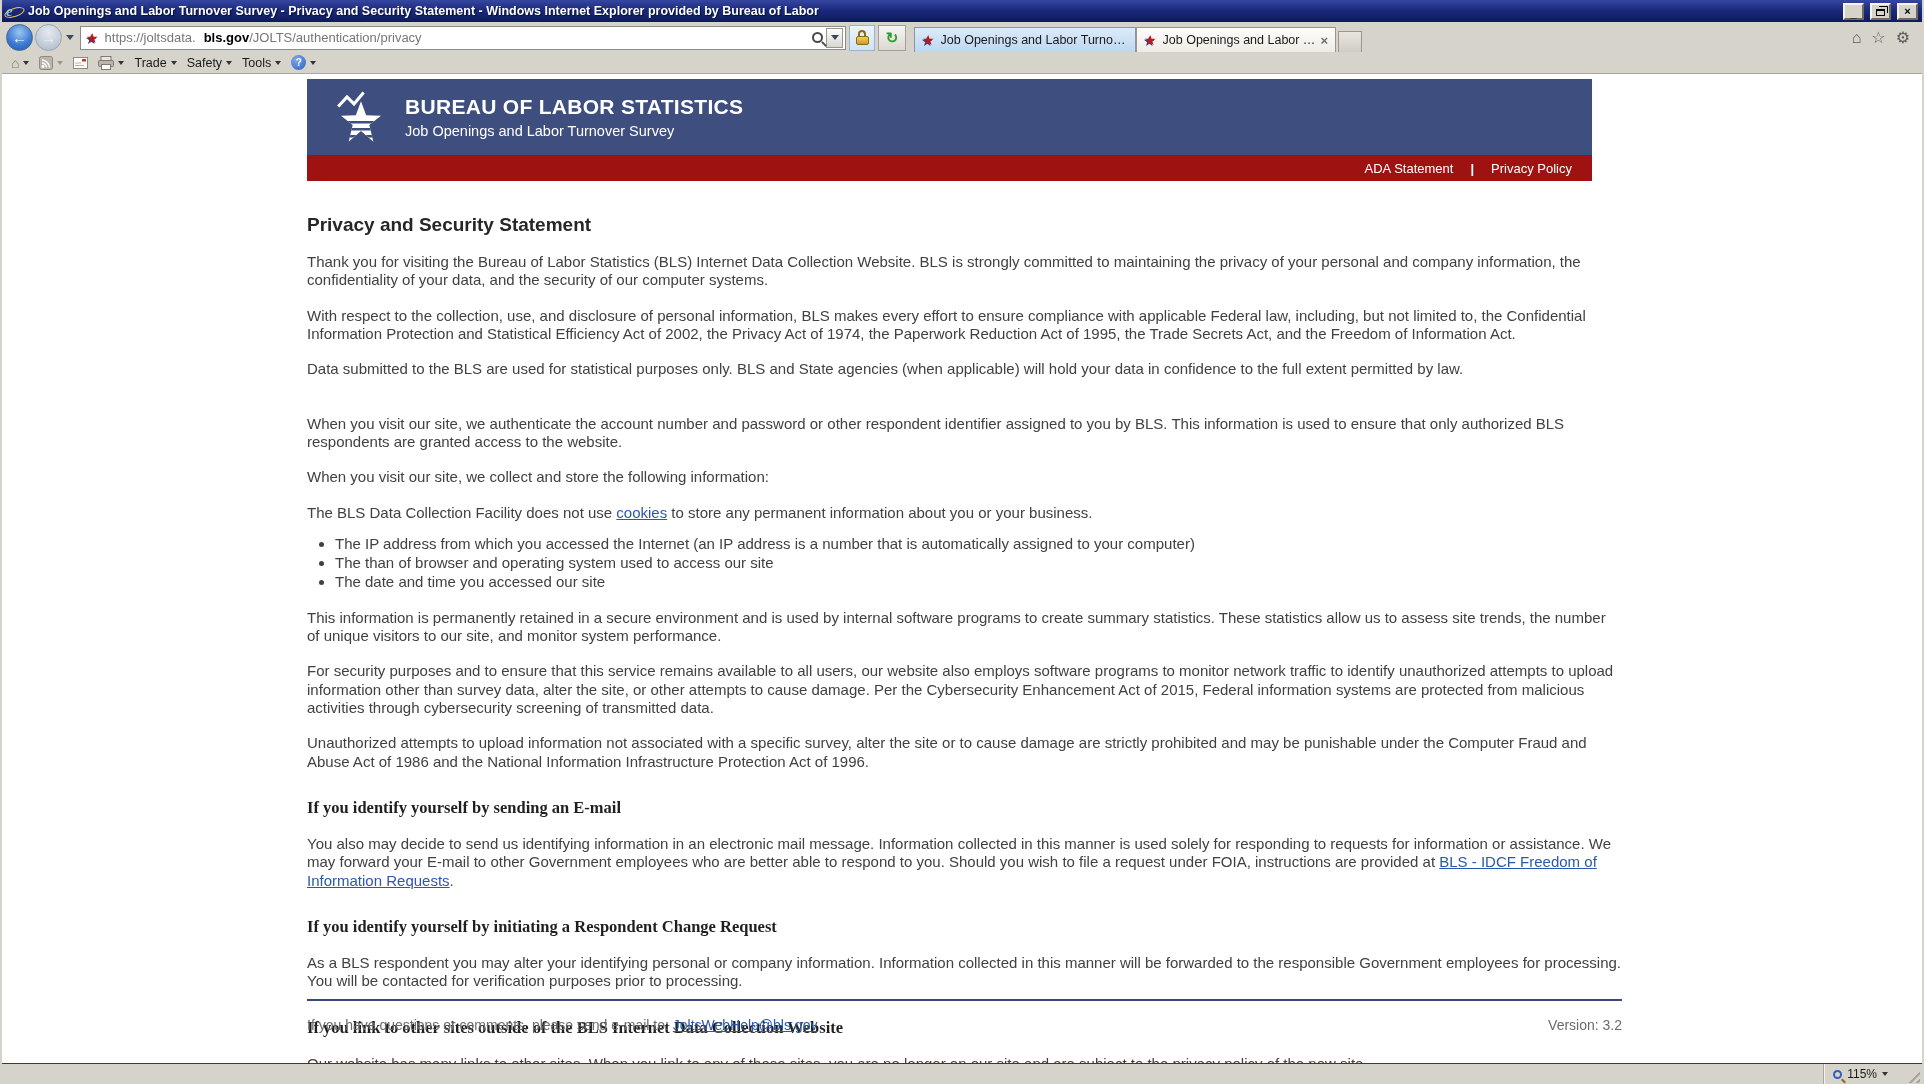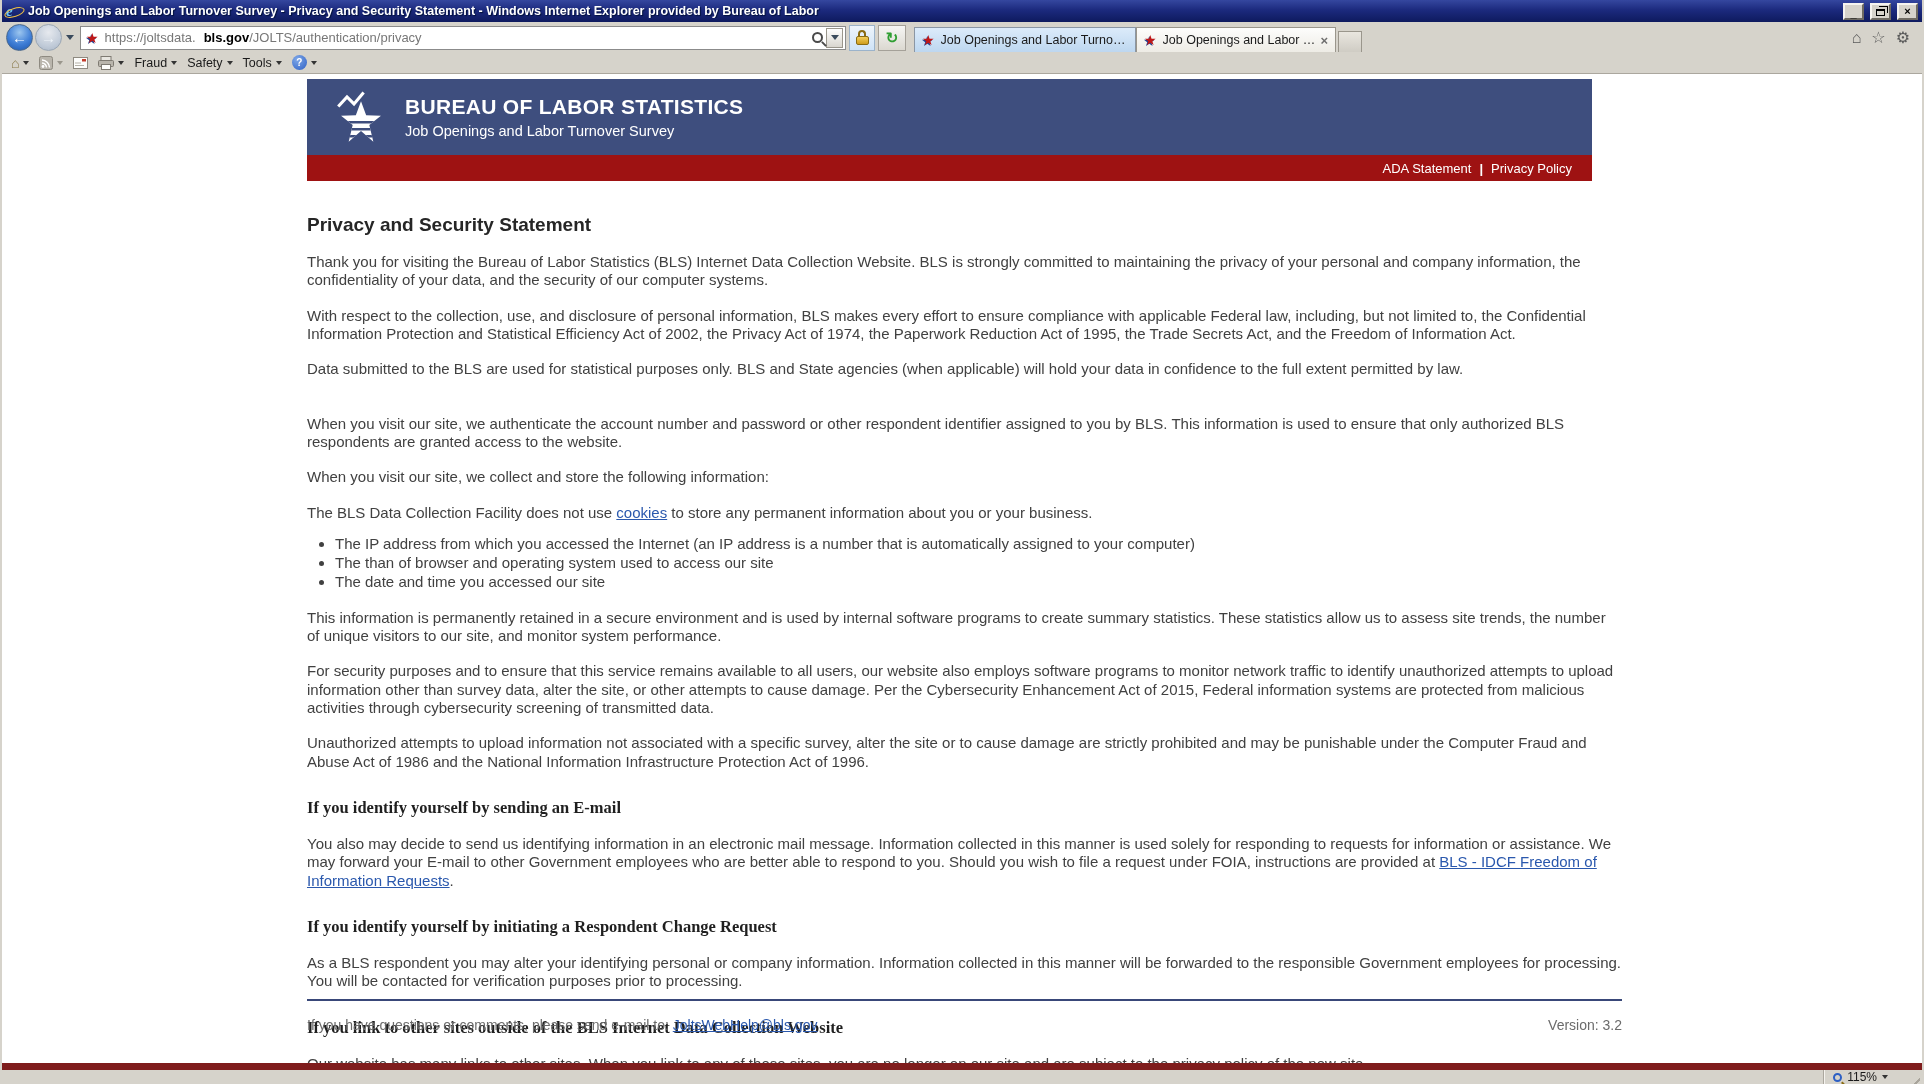--- a/index.html
+++ b/index.html
@@ -76,40 +76,40 @@
                  color:#fff; font-size:10px; font-weight:bold; display:flex; align-items:center; justify-content:center; }
 
   
   .content { flex:1 1 auto; background:#fff; position:relative; overflow:hidden; }
   .bls-band { width:1285px; margin:5px 0 0 305px; }
   .bls-header { height:76px; background:#3e4e7e; display:flex; align-items:center; padding-left:26px; }
   .bls-text { margin-left:16px; }
   .bls-title { color:#fff; font-size:21px; font-weight:bold; letter-spacing:.3px; }
   .bls-sub { color:#fff; font-size:14.5px; margin-top:4px; }
   .red-bar { height:26px; background:#9e1212; display:flex; justify-content:flex-end; align-items:center;
-             gap:8px; padding-right:20px; }
+             gap:17px; padding-right:20px; }
   .red-link { color:#fff; font-size:13px; text-decoration:none; }
   .red-div { color:#fff; font-weight:bold; font-size:13px; }
 
   .page-body { width:1315px; margin-left:305px; color:#414141; font-size:15px; line-height:1.22; }
   .page-body h1 { font-size:19px; color:#262626; margin-top:32px; }
   .page-body p { margin-top:17px; }
   .page-body p.gap-top { margin-top:36px; }
   .page-body h2 { font-size:16.5px; color:#1f1f1f; margin-top:27px;font-family:Liberation Serif, serif; }
   .page-body ul { margin:13px 0 0 28px; }
   .page-body li { margin-top:1px; }
   .tlink { color:#2a58ad; text-decoration:underline; }
 
   .page-footer { position:absolute; left:305px; bottom:30px; width:1315px; }
   .footer-rule { border-top:2px solid #394879; }
   .footer-row { display:flex; justify-content:space-between; margin-top:16px;
                 color:#6b6b6b; font-size:14px; }
 
   
-  .statusbar { height:21px; flex:0 0 21px; background:#d6d3cb; border-top:7px solid #7f1d1d;
+  .statusbar { height:21px; flex:0 0 21px; background:#d6d3cb; border-top:1px solid #7f1d1d;
                display:flex; align-items:flex-end; justify-content:flex-end; }
   .zoom-area { display:flex; align-items:center; gap:5px; height:100%; padding:0 9px;
                border-left:1px solid #aba79e; box-shadow:inset 1px 0 0 #f5f3ee; font-size:12px; color:#1a1a1a; }
   .zoom-mag { position:relative; width:9px; height:9px; border:2px solid #2d5fc4; border-radius:50%; }
   .zoom-mag::after { content:""; position:absolute; width:5px; height:2px; background:#8a6c14;
                      transform:rotate(45deg); left:6px; top:8px; }
   .grip { width:15px; height:15px; margin:4px 2px 0 8px; align-self:flex-start;
           background:repeating-linear-gradient(135deg, transparent 0 3px, #a8a49b 3px 5px);
           clip-path:polygon(100% 0, 100% 100%, 0 100%); }
 </style>
@@ -203,21 +203,21 @@
     </span>
     <span class="cmd-item">
       <svg width="16" height="14" viewBox="0 0 16 14">
           <rect x="3" y="0.5" width="10" height="4" fill="#e8e6e0" stroke="#7e7a72"></rect>
           <rect x="0.5" y="4.5" width="15" height="6" rx="1" fill="#b9b5ac" stroke="#7e7a72"></rect>
           <rect x="3.5" y="8.5" width="9" height="5" fill="#fdfdfb" stroke="#7e7a72"></rect>
         </svg>
       <span class="cmd-caret"></span>
     </span>
     <span class="cmd-item">
-      <span>Fraud</span>
+      <span>Trade</span>
         <span class="cmd-caret"></span>
     </span>
     <span class="cmd-item">
       <span>Safety</span>
         <span class="cmd-caret"></span>
     </span>
     <span class="cmd-item">
       <span>Tools</span>
         <span class="cmd-caret"></span>
     </span>

